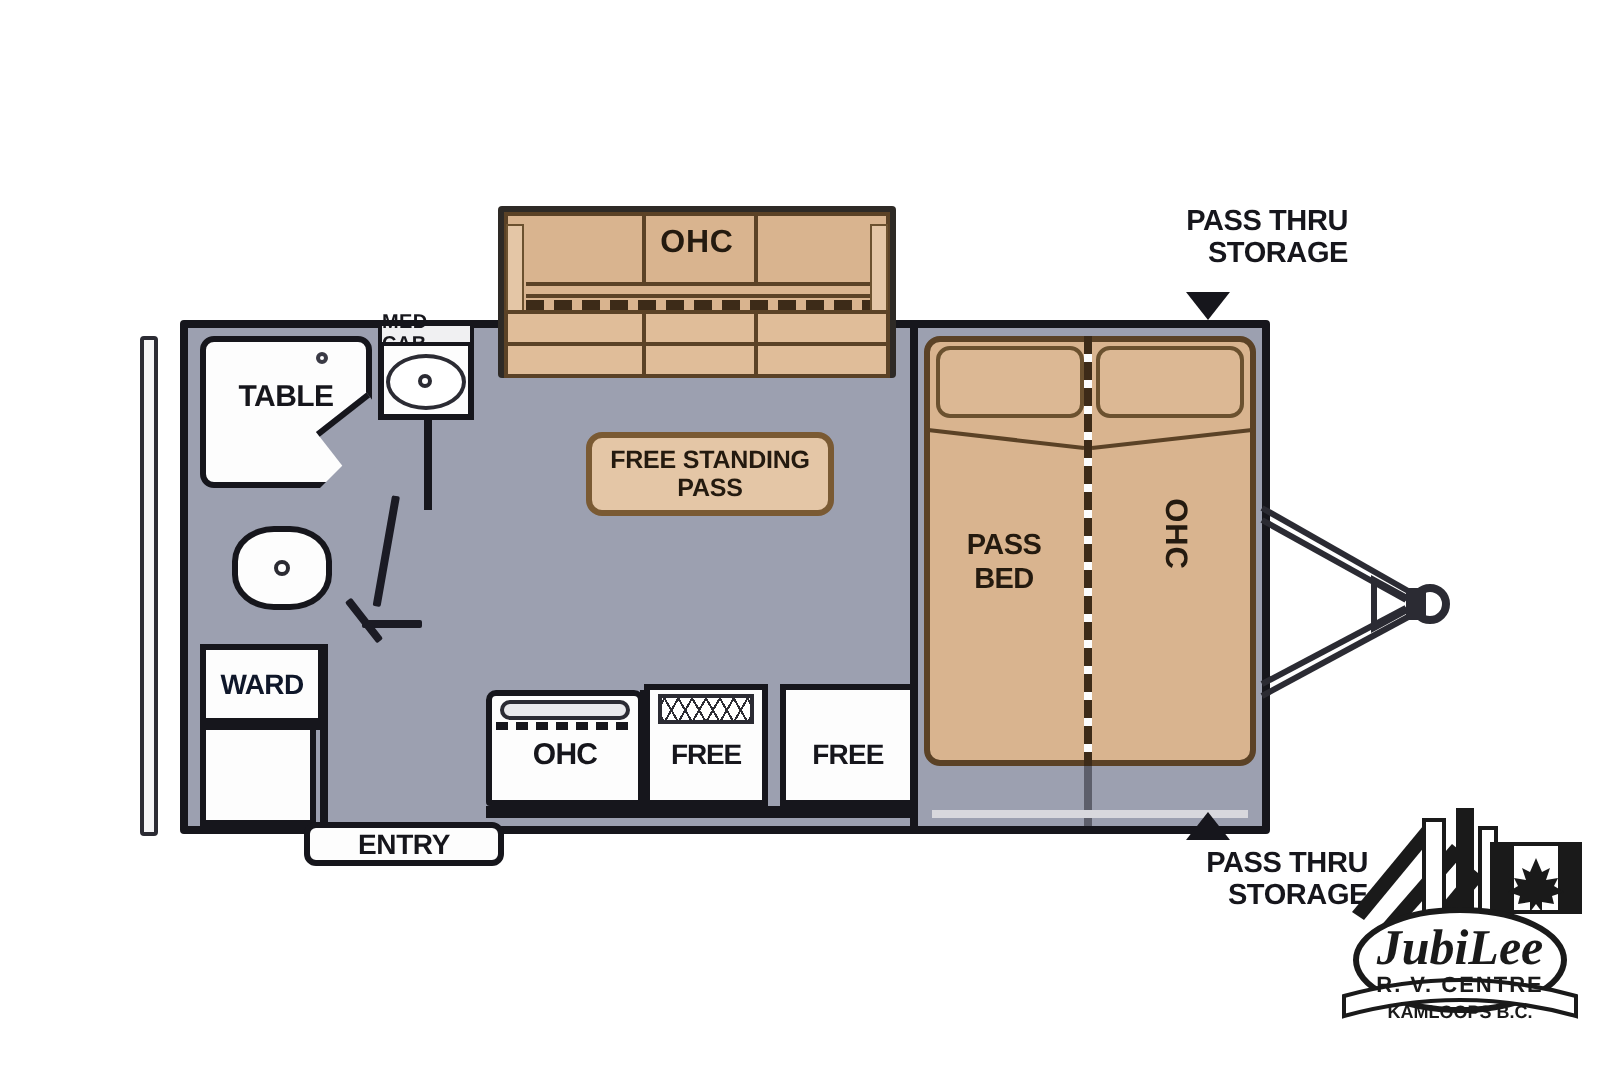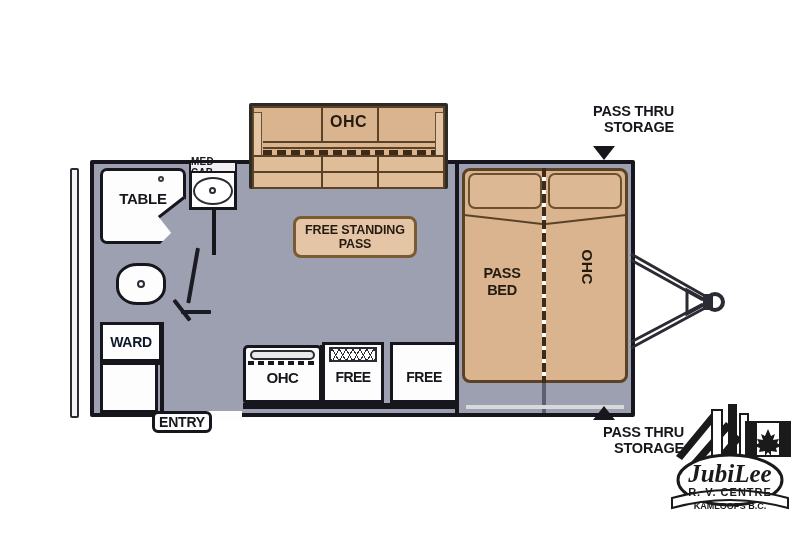--- a/index.html
+++ b/index.html
@@ -113,21 +113,21 @@
   .door3{
     left:181px;top:310px;width:30px;height:4px;background:#1b1b24;
     border-radius:1px;
   }
 
   
   .entry-gap{
     left:162px;top:411px;width:80px;height:8px;background:#fdfdfd;
   }
   .entry{
-    left:152px;top:411px;width:60px;height:22px;
+    left:152px;top:411px;width:100px;height:22px;
     background:#fdfdfd;border:3px solid #16161c;border-radius:6px;
     display:flex;align-items:center;justify-content:center;
   }
   .entry span{font-size:14px;font-weight:bold;color:#16161c;letter-spacing:-.2px;}
 
   
   .slide-shadow{
     left:249px;top:103px;width:199px;height:86px;
     background:#2e2a26;border-radius:2px;
   }

